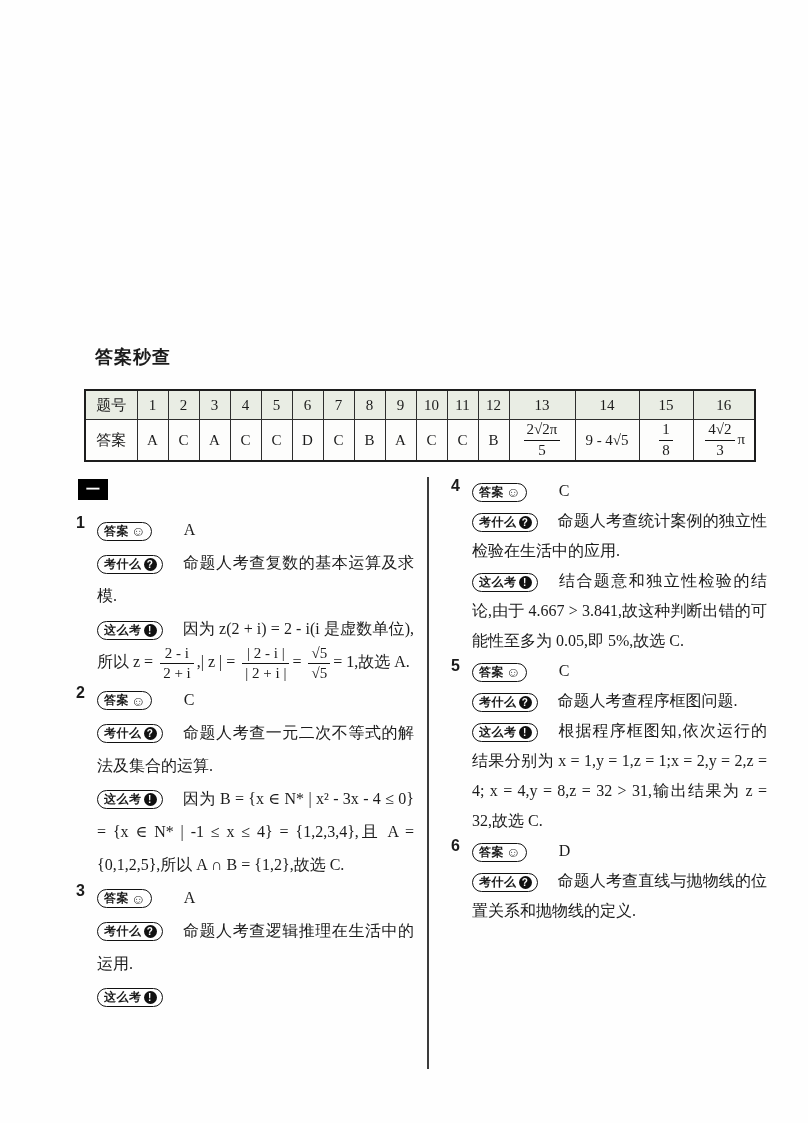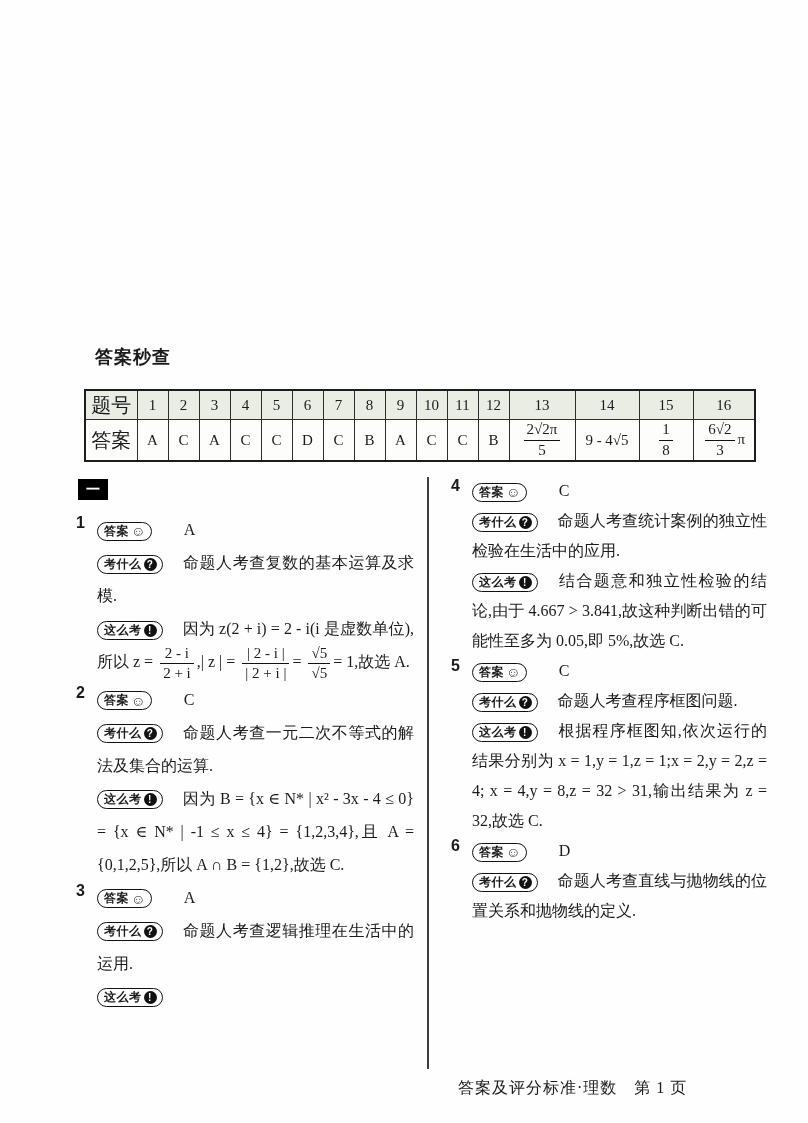--- a/index.html
+++ b/index.html
@@ -5,21 +5,21 @@
   html,body{margin:0;padding:0;background:#d8d8d8;}
   .page{position:relative;width:808px;height:1123px;background:#fefefe;overflow:hidden;
         font-family:"Liberation Serif","DejaVu Serif",serif;color:#1b1b1b;margin:0 auto;}
   .title{position:absolute;left:95px;top:345px;font-family:"Liberation Sans","DejaVu Sans",sans-serif;
          font-weight:700;font-size:18px;letter-spacing:1px;}
   
   .anstable{position:absolute;left:84px;top:389px;border-collapse:collapse;border:2px solid #1d1d1d;}
   .anstable td{border:1px solid #2e2e2e;text-align:center;font-size:15px;padding:0;}
   .anstable tr.r1 td{height:28px;background:#e9ede4;}
   .anstable tr.r2 td{height:40px;background:#fdfdfc;}
-  .anstable td.lbl{font-size:20px;}
+  .anstable td.lbl{font-size:15px;}
   
   .secmark{position:absolute;left:78px;top:479px;width:30px;height:21px;background:#000;color:#fff;
            font-size:14px;line-height:21px;text-align:center;font-weight:700;}
   
   .col-left{position:absolute;left:80px;top:513px;width:334px;}
   .col-right{position:absolute;left:455px;top:476px;width:312px;}
   .divider{position:absolute;left:427px;top:477px;width:2px;height:592px;background:#3c3c3c;}
   .item{position:relative;padding-left:17px;}
   .qnum{position:absolute;left:-4px;top:1px;font-weight:700;font-size:16px;
         font-family:"Liberation Sans","DejaVu Sans",sans-serif;}
@@ -105,21 +105,21 @@
       <td>C</td>
       <td>B</td>
       <td>
         <span class="frac"><span class="fn">2√2π</span><span class="fd">5</span></span>
       </td>
       <td>9 - 4√5</td>
       <td>
         <span class="frac"><span class="fn">1</span><span class="fd">8</span></span>
       </td>
       <td>
-        <span class="frac"><span class="fn">6√2</span><span class="fd">3</span></span><span class="fracsuffix">π</span>
+        <span class="frac"><span class="fn">4√2</span><span class="fd">3</span></span><span class="fracsuffix">π</span>
       </td>
     </tr>
   </tbody>
     </table>
 
   <div class="secmark">一</div>
 
   <div class="divider"></div>
 
   <div class="col-left">
@@ -253,15 +253,14 @@
       <p class="para">
         <span class="badge">
             <span>考什么</span>
             <span class="dot">?</span>
           </span><span>命题人考查直线与抛物线的位置关系和抛物线的定义.</span>
       </p>
     </div>
 
   </div>
 
-  <div class="footer">答案及评分标准·理数　第 1 页</div>
 
 </div>
 
 </body></html>

